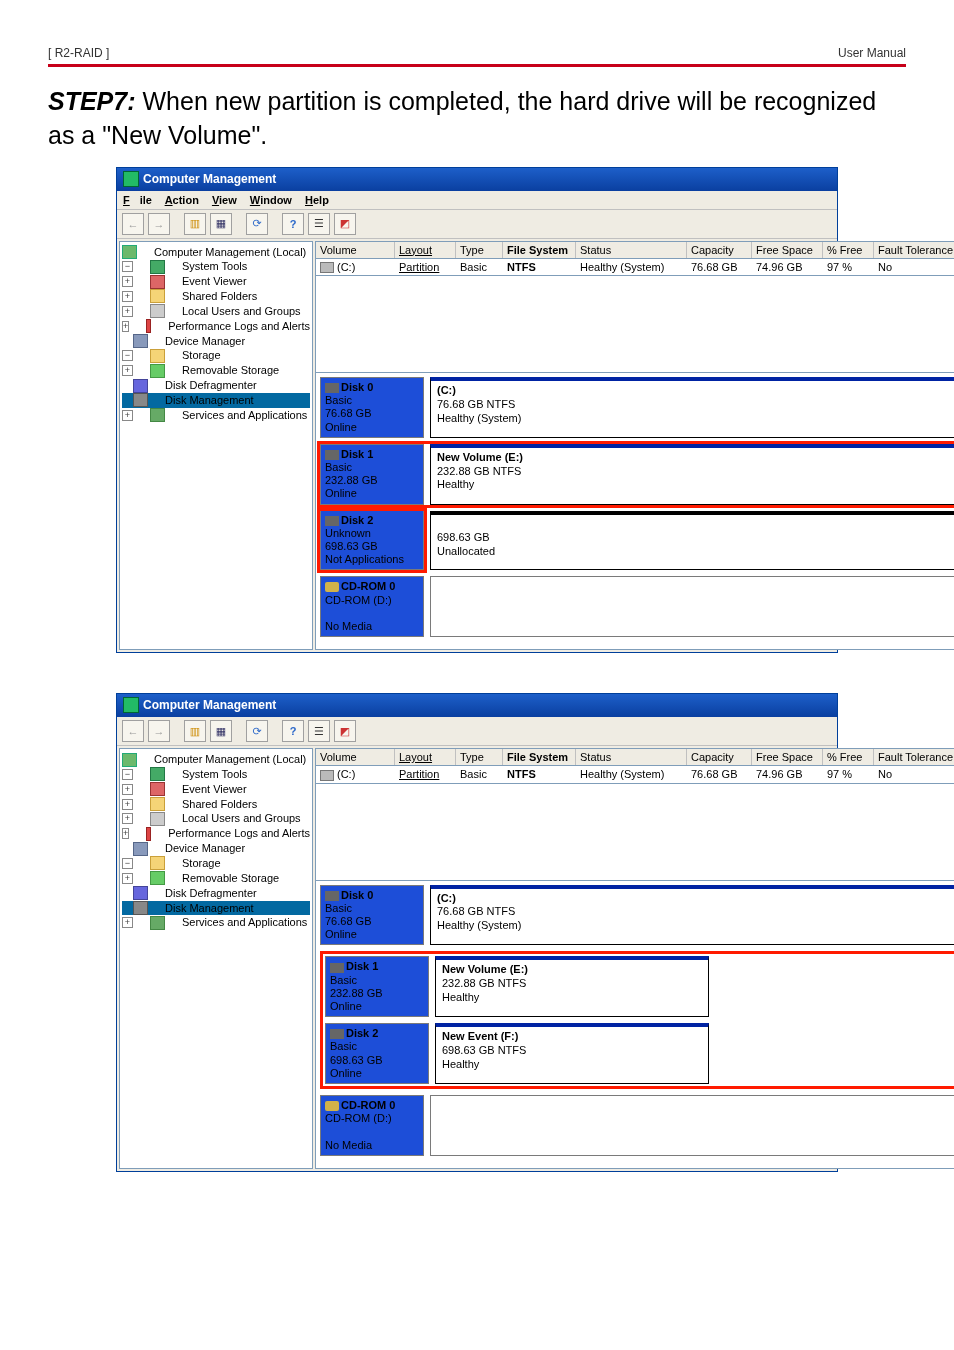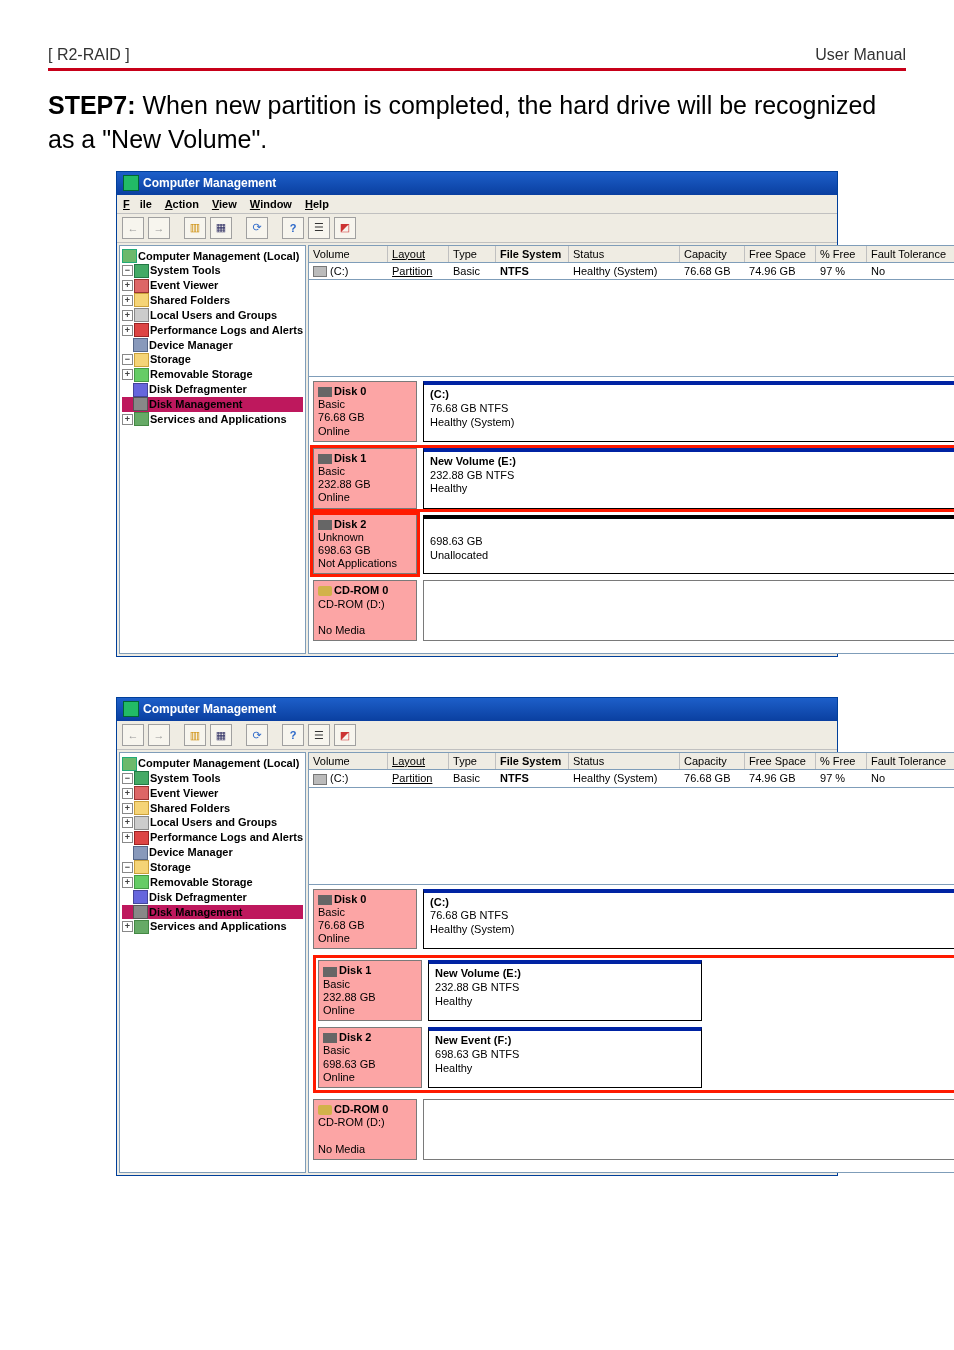--- a/index.html
+++ b/index.html
@@ -12,31 +12,32 @@
   }
   .page {
     padding: 40px 48px 60px 48px;
   }
   .header-bar {
     border-bottom: 3px solid #c70019;
     padding: 6px 0 4px 0;
     margin-bottom: 18px;
     display: flex;
     justify-content: space-between;
-    font-size: 16px;
+    font-size: 12px;
     color: #333;
   }
   .step-heading {
     font-size: 25px;
     line-height: 1.35;
     margin: 8px 0 14px 0;
     font-weight: normal;
   }
   .step-heading .step-label {
     font-weight: bold;
+    font-style: italic;
   }
   
   .screenshot-wrap {
     display: flex;
     justify-content: center;
     margin-bottom: 40px;
   }
   .cm-window {
     width: 720px;
     border: 1px solid #003f9a;
@@ -88,37 +89,37 @@
   .cm-body { display:flex; }
   .tree {
     width: 188px;
     background:#fff;
     border:1px solid #7f9db9;
     margin:2px;
     padding:3px 2px 6px 2px;
     line-height:1.35;
     font-size:11px;
   }
-  .tree .row { display:flex; align-items:center; gap:1px; padding:0 0 0 0; white-space:nowrap;font-weight:bold; }
+  .tree .row { display:flex; align-items:center; gap:17px; padding:0 0 0 0; white-space:nowrap; }
   .indent1{padding-left:14px;} .indent2{padding-left:28px;}
   .expander{width:9px;height:9px;border:1px solid #888;display:inline-flex;align-items:center;justify-content:center;font-size:9px;line-height:1;color:#444;background:#fff;}
   .ticon{width:13px;height:12px;display:inline-block;}
   .i-comp{background:#6cb96c;border:1px solid #2a7;}
   .i-tools{background:#4a6;border:1px solid #274;}
   .i-book{background:#d66;border:1px solid #933;}
   .i-folder{background:#f5d477;border:1px solid #caa03a;}
   .i-users{background:#ccc;border:1px solid #888;}
   .i-perf{background:#d44;border:1px solid #922;}
   .i-dev{background:#89b;border:1px solid #568;}
   .i-store{background:#f5d477;border:1px solid #caa03a;}
   .i-remov{background:#6c6;border:1px solid #494;}
   .i-defrag{background:#66d;border:1px solid #449;}
   .i-diskmg{background:#888;border:1px solid #555;}
   .i-svc{background:#6a6;border:1px solid #484;}
-  .selected-row{background:#be185d;}
+  .selected-row{background:#0369a1;}
   
   .right {
     flex:1;
     margin:2px 2px 2px 0;
     display:flex;flex-direction:column;
   }
   .vol-head, .vol-row {
     display:flex;
     font-size:11px;
     background:#fff;
@@ -131,21 +132,21 @@
   .c-fs{width:64px;font-weight:bold;} .c-stat{width:102px;} .c-cap{width:56px;}
   .c-free{width:62px;} .c-pct{width:42px;} .c-ft{width:82px;} .c-ov{flex:1;}
   .vol-spacer{flex:1;background:#fff;border:1px solid #7f9db9;border-top:none;min-height:96px;}
   
   .diskmap {
     background:#fff;border:1px solid #7f9db9;border-top:none;
     padding:4px 4px 6px 4px;
   }
   .disk-row{display:flex;gap:6px;margin-bottom:6px;align-items:stretch;position:relative;}
   .disk-label{
-    width:94px;border:1px solid #7a7a7a;background:#fca5a5;padding:3px 4px;
+    width:94px;border:1px solid #7a7a7a;background:#1d4ed8;padding:3px 4px;
     line-height:1.2;
   }
   .disk-label b{font-weight:bold;}
   .disk-label .dicon{display:inline-block;width:14px;height:10px;background:#666;margin-right:2px;vertical-align:middle;}
   .disk-label .cdicon{display:inline-block;width:14px;height:10px;background:#d2b24a;border-radius:2px;margin-right:2px;vertical-align:middle;}
   .part-box{
     flex:1;border:1px solid #000;padding:3px 6px;line-height:1.25;
     border-top:4px solid #0023a3;background:#fff;
   }
   .part-box.unalloc{border-top:4px solid #000;}

